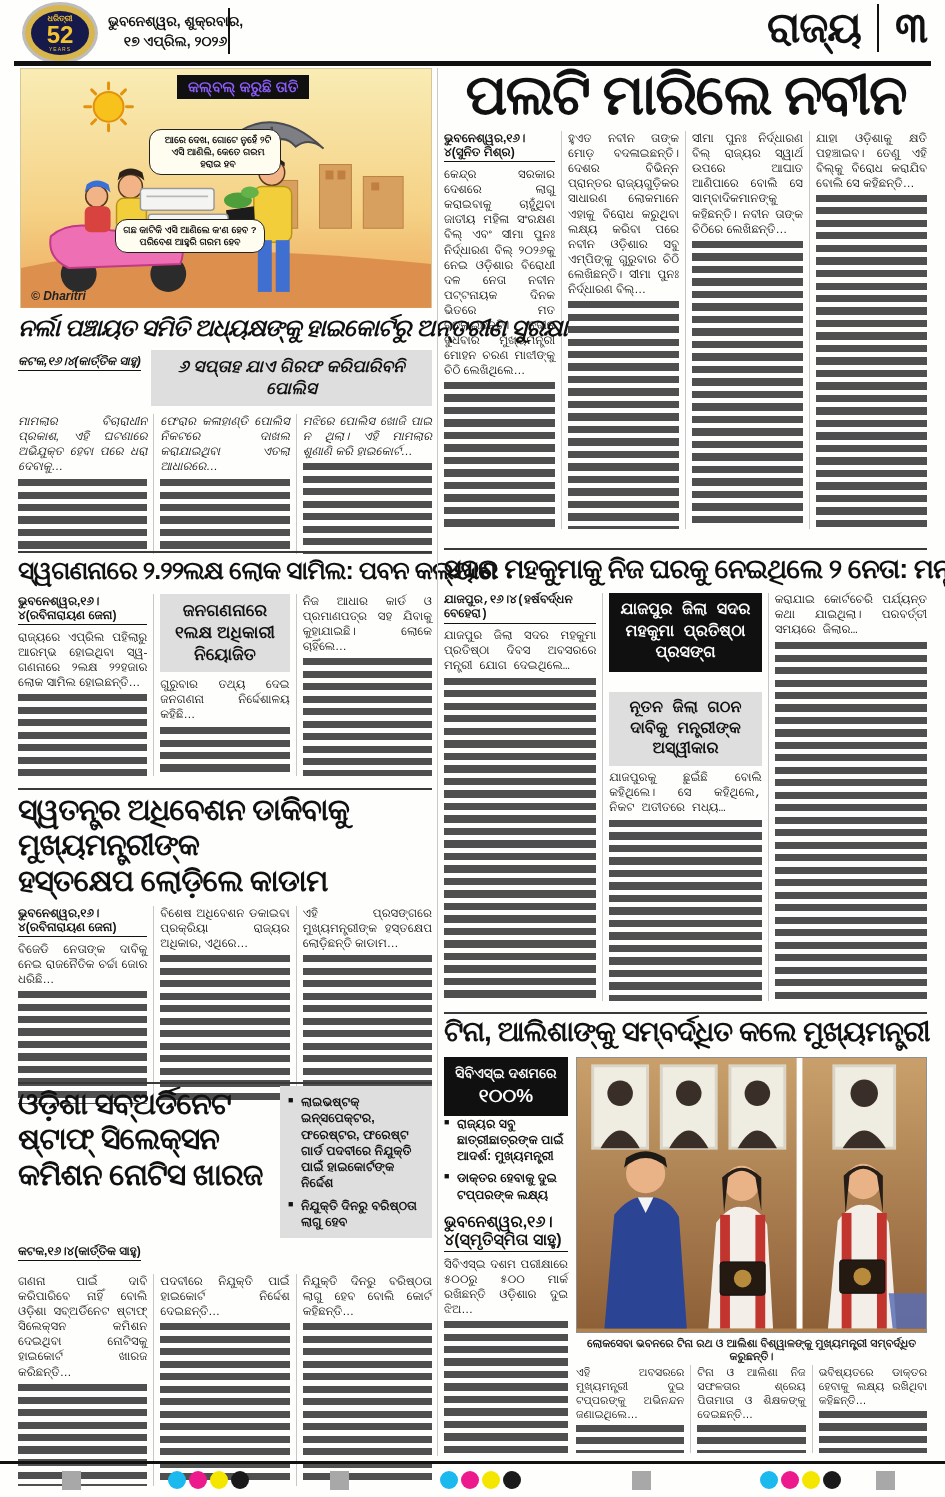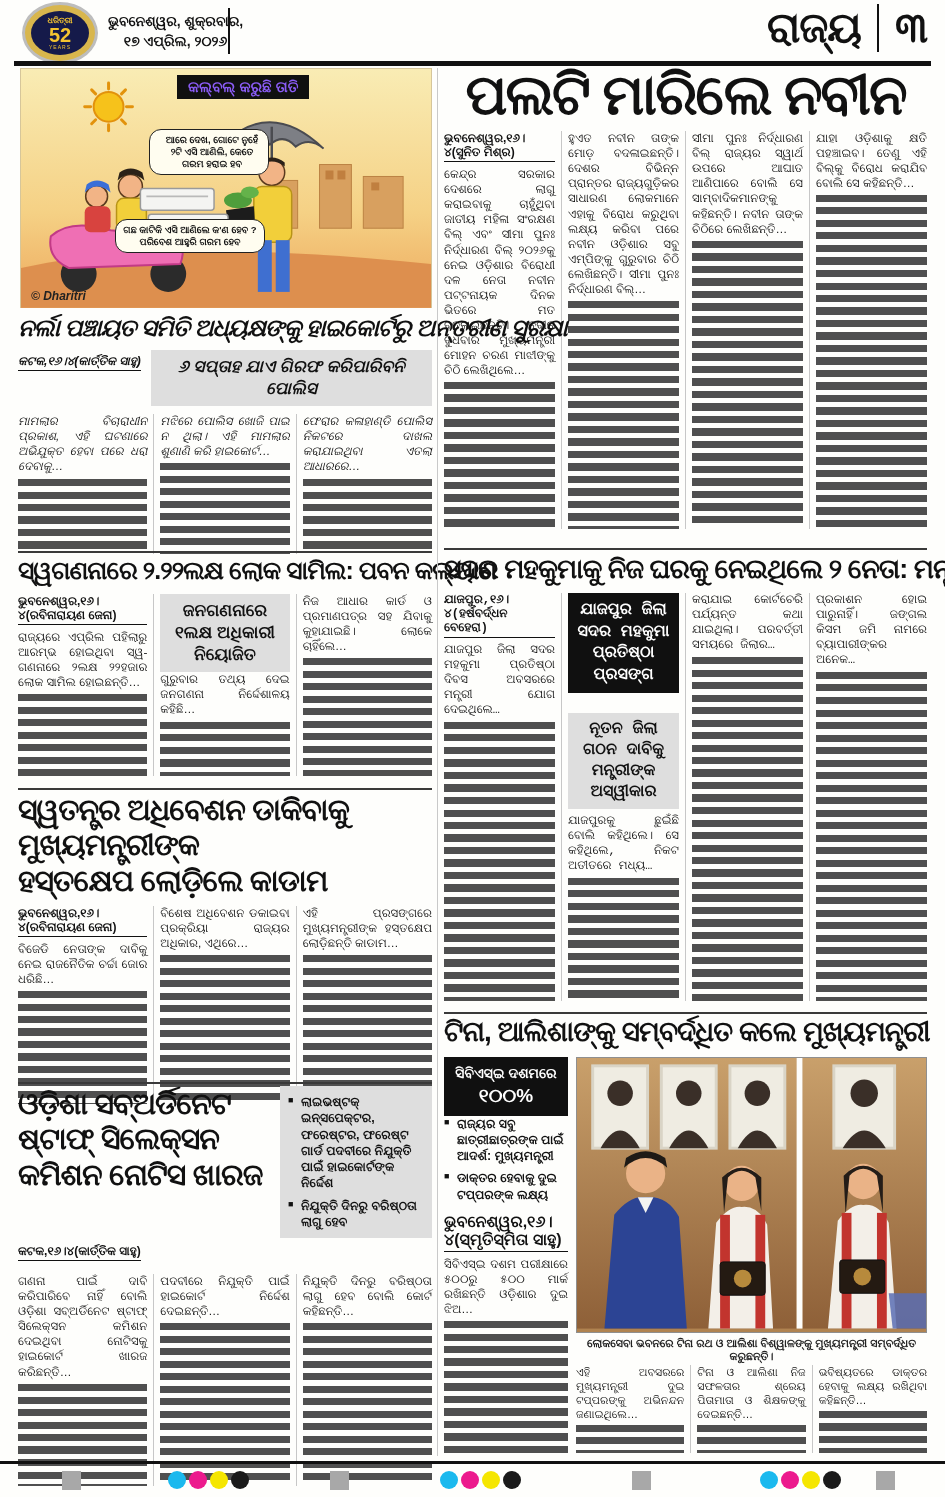--- a/index.html
+++ b/index.html
@@ -8,21 +8,21 @@
     position:relative;width:945px;height:1497px;margin:0 auto;
     background:#fefefc;color:#111;overflow:hidden;
     font-family:"Liberation Sans","DejaVu Sans",sans-serif;
   }
   
   .logo{position:absolute;left:22px;top:2px;width:76px;height:62px;}
   .logo-ring{position:absolute;inset:0;border-radius:50%;background:#d8b64d;border:3px solid #bdbdbd;}
   .logo-core{position:absolute;inset:9px;border-radius:50%;background:#151a4a;color:#f4c430;
     display:flex;flex-direction:column;align-items:center;justify-content:center;line-height:1;}
   .logo-brand{font-size:8px;font-weight:bold;}
-  .logo-number{font-size:20px;font-weight:bold;}
+  .logo-number{font-size:24px;font-weight:bold;}
   .logo-years{font-size:5px;letter-spacing:1px;}
   .dateline{position:absolute;left:108px;top:12px;font-size:14px;font-weight:bold;line-height:1.4;text-align:center;}
   .header-divider{position:absolute;left:228px;top:8px;width:2px;height:46px;background:#111;}
   .section-head{position:absolute;right:18px;top:4px;display:flex;align-items:center;gap:16px;
     font-size:42px;font-weight:bold;letter-spacing:-1px;}
   .section-sep{width:2px;height:48px;background:#111;}
   .header-rule{position:absolute;left:14px;top:61px;width:917px;height:5px;background:#111;}
   
   .story{position:absolute;}
   .headline-xl{font-size:56px;font-weight:bold;line-height:1.02;text-align:center;letter-spacing:-2px;}
@@ -43,21 +43,21 @@
   .bullet-item::before{content:"■";position:absolute;left:0;top:1px;font-size:9px;}
   .rule-h{position:absolute;background:#3a3a3a;height:2px;}
   .vdiv{position:absolute;left:437px;top:68px;width:1px;height:1388px;background:#c9c9c9;}
   
   .cartoon{left:20px;top:68px;width:412px;height:240px;border:1px solid #d6c69a;}
   .cartoon svg{position:absolute;inset:0;}
   .cartoon-title{position:absolute;left:156px;top:6px;background:#101010;color:#8b5cf6;
     font-weight:bold;font-size:15px;padding:3px 11px;}
   .bubble{position:absolute;background:#fffdf0;border:1.5px solid #222;border-radius:12px;
     padding:4px 6px;font-size:9.5px;font-weight:bold;text-align:center;line-height:1.25;}
-  .bubble-1{left:128px;top:60px;width:120px;padding-left:12px;}
+  .bubble-1{left:128px;top:60px;width:132px;padding-left:12px;}
   .bubble-2{left:94px;top:150px;width:150px;}
   .cartoon-credit{position:absolute;left:10px;bottom:4px;font-size:12px;font-style:italic;color:#222;font-weight:bold;}
   
   .story-lead{left:444px;top:66px;width:483px;height:482px;}
   .story-lead .cols{height:398px;}
   
   .story-narla{left:18px;top:314px;width:414px;height:234px;font-style:italic;}
   .narla-row{display:flex;align-items:flex-start;gap:10px;margin-top:8px;}
   .narla-row .byline{margin-top:4px;}
   .narla-row .subhead-box{flex:1;}
@@ -219,43 +219,43 @@
     <div class="narla-row">
       <span class="byline">କଟକ,୧୬।୪(କାର୍ତ୍ତିକ ସାହୁ)</span>
       <div class="subhead-box">୬ ସପ୍ତାହ ଯାଏ ଗିରଫ କରିପାରିବନି ପୋଲିସ</div>
     </div>
     <div class="cols">
       <div class="col">
         <div class="txt">ମାମଲାର ବିଚାରାଧୀନ ପ୍ରକାଶ, ଏହି ଘଟଣାରେ ଅଭିଯୁକ୍ତ ହେବା ପରେ ଧରା ଦେବାକୁ…</div>
         <div class="fill"></div>
       </div>
       <div class="col">
+        <div class="txt">ଫେରାର କଳାହାଣ୍ଡି ପୋଲିସ ନିକଟରେ ଦାଖଲ କରାଯାଇଥିବା ଏତଲା ଆଧାରରେ…</div>
+        <div class="fill"></div>
+      </div>
+      <div class="col">
         <div class="txt">ମଝିରେ ପୋଲିସ ଖୋଜି ପାଇ ନ ଥିଲା। ଏହି ମାମଲାର ଶୁଣାଣି କରି ହାଇକୋର୍ଟ…</div>
-        <div class="fill"></div>
-      </div>
-      <div class="col">
-        <div class="txt">ଫେରାର କଳାହାଣ୍ଡି ପୋଲିସ ନିକଟରେ ଦାଖଲ କରାଯାଇଥିବା ଏତଲା ଆଧାରରେ…</div>
         <div class="fill"></div>
       </div>
     </div>
   </div>
 
   <div class="rule-h" style="left:18px;top:551px;width:414px;"></div>
 
   <div class="story story-census">
     <div class="headline-lg" style="font-size:25px;">ସ୍ୱଗଣନାରେ ୨.୨୨ଲକ୍ଷ ଲୋକ ସାମିଲ: ପବନ କଲ୍ୟାଣ</div>
     <div class="cols">
       <div class="col">
         <span class="byline">ଭୁବନେଶ୍ୱର,୧୬।୪(ରବିନାରାୟଣ ଜେନା)</span>
         <div class="txt">ରାଜ୍ୟରେ ଏପ୍ରିଲ ପହିଲାରୁ ଆରମ୍ଭ ହୋଇଥିବା ସ୍ୱ-ଗଣନାରେ ୨ଲକ୍ଷ ୨୨ହଜାର ଲୋକ ସାମିଲ ହୋଇଛନ୍ତି…</div>
         <div class="fill"></div>
       </div>
       <div class="col">
         <div class="subhead-box">ଜନଗଣନାରେ ୧ଲକ୍ଷ ଅଧିକାରୀ ନିୟୋଜିତ</div>
-        <div class="txt" style="">ଗୁରୁବାର ତଥ୍ୟ ଦେଇ ଜନଗଣନା ନିର୍ଦ୍ଦେଶାଳୟ କହିଛି…</div>
+        <div class="txt" style="margin-top:5px;">ଗୁରୁବାର ତଥ୍ୟ ଦେଇ ଜନଗଣନା ନିର୍ଦ୍ଦେଶାଳୟ କହିଛି…</div>
         <div class="fill"></div>
       </div>
       <div class="col">
         <div class="txt">ନିଜ ଆଧାର କାର୍ଡ ଓ ପ୍ରମାଣପତ୍ର ସହ ଯିବାକୁ କୁହାଯାଇଛି। ଲୋକେ ଚାହିଁଲେ…</div>
         <div class="fill"></div>
       </div>
     </div>
   </div>
 
   <div class="rule-h" style="left:18px;top:788px;width:414px;"></div>
@@ -323,24 +323,20 @@
         <div class="fill"></div>
       </div>
       <div class="col">
         <div class="tag-black">ଯାଜପୁର ଜିଲା ସଦର ମହକୁମା ପ୍ରତିଷ୍ଠା ପ୍ରସଙ୍ଗ</div>
         <div class="subhead-box">ନୂତନ ଜିଲା ଗଠନ ଦାବିକୁ ମନ୍ତ୍ରୀଙ୍କ ଅସ୍ୱୀକାର</div>
         <div class="txt" style="margin-top:5px;">ଯାଜପୁରକୁ ଛୁଇଁଛି ବୋଲି କହିଥିଲେ। ସେ କହିଥିଲେ, ନିକଟ ଅତୀତରେ ମଧ୍ୟ…</div>
         <div class="fill"></div>
       </div>
       <div class="col">
         <div class="txt">କରାଯାଇ କୋର୍ଟଚେରି ପର୍ଯ୍ୟନ୍ତ କଥା ଯାଇଥିଲା। ପରବର୍ତ୍ତୀ ସମୟରେ ଜିଲାର…</div>
-        <div class="fill"></div>
-      </div>
-      <div class="col">
-        <div class="txt">ପ୍ରକାଶନ ହୋଇ ପାରୁନାହିଁ। ଜଙ୍ଗଲ କିସମ ଜମି ନାମରେ ବ୍ୟାପାରୀଙ୍କର ଅନେକ…</div>
         <div class="fill"></div>
       </div>
     </div>
   </div>
 
   <div class="rule-h" style="left:444px;top:1012px;width:483px;"></div>
 
   <div class="story story-toppers">
     <div class="headline-lg" style="font-size:28px;">ଟିନା, ଆଲିଶାଙ୍କୁ ସମ୍ବର୍ଦ୍ଧିତ କଲେ ମୁଖ୍ୟମନ୍ତ୍ରୀ</div>
     <div class="toppers-body">

